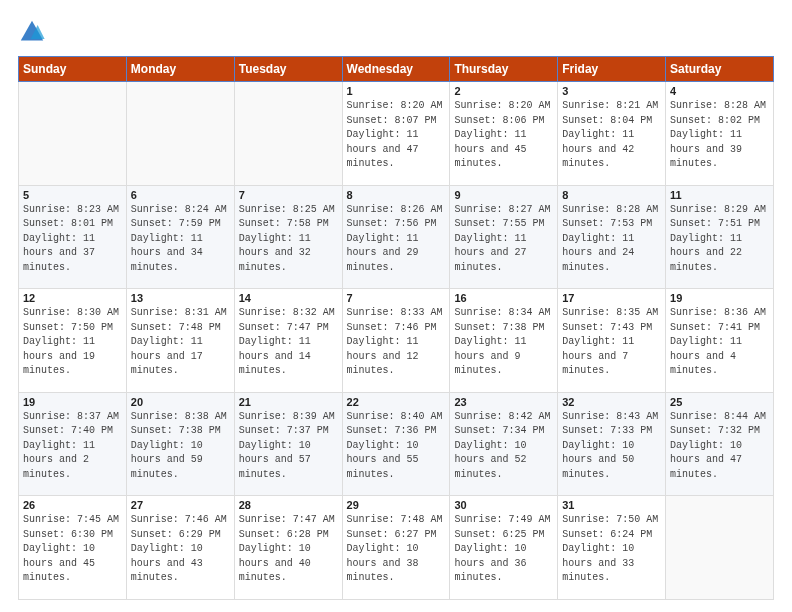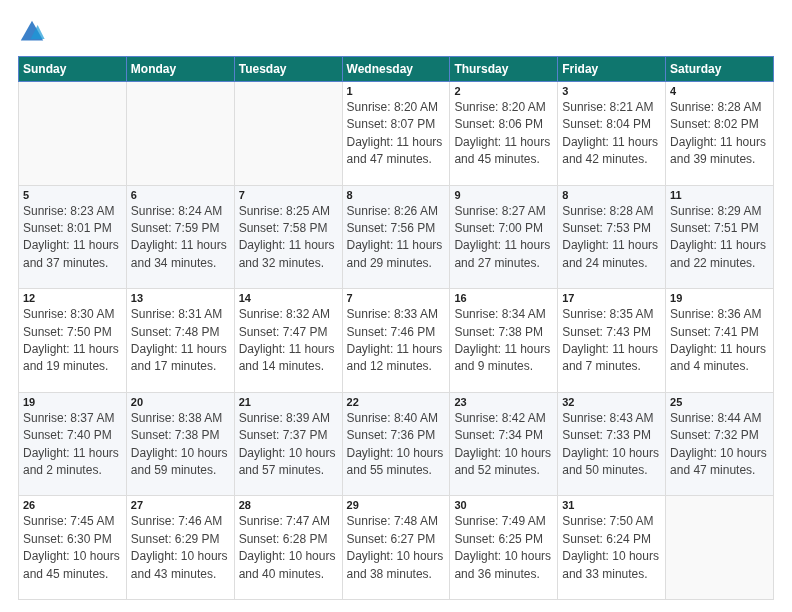--- a/index.html
+++ b/index.html
@@ -61,21 +61,21 @@
       color: #555;
     }
     .calendar {
       flex: 1;
       border: 1px solid #ccc;
       border-collapse: collapse;
       width: 100%;
       table-layout: fixed;
     }
     .calendar th {
-      background-color: #0f766e;
+      background-color: #c2410c;
       color: #fff;
       font-size: 12px;
       font-weight: bold;
       padding: 5px 4px;
       text-align: left;
       border: 1px solid #5580cc;
     }
     .calendar td {
       vertical-align: top;
       border: 1px solid #ddd;
@@ -94,23 +94,24 @@
       background: #fff;
     }
     .day-number {
       font-size: 11px;
       font-weight: bold;
       color: #222;
       display: block;
       margin-bottom: 2px;
     }
     .day-info {
-      font-size: 12px;
+      font-size: 10px;
       color: #444;
       line-height: 1.45;
+      font-family: Liberation Mono, monospace;
     }
   </style>
 </head>
 <body>
 
 <div class="page">
   <div class="header">
     <div class="logo">
       <svg class="logo-icon" viewBox="0 0 40 40">
         <polygon points="20,4 36,32 4,32" fill="#1a6bbf" opacity="0.85"></polygon>
@@ -198,21 +199,21 @@
           <td>
             <span class="day-number">8</span>
             <div class="day-info">Sunrise: 8:26 AM
 Sunset: 7:56 PM
 Daylight: 11 hours
 and 29 minutes.</div>
           </td>
           <td>
             <span class="day-number">9</span>
             <div class="day-info">Sunrise: 8:27 AM
-Sunset: 7:00 PM
+Sunset: 7:55 PM
 Daylight: 11 hours
 and 27 minutes.</div>
           </td>
           <td>
             <span class="day-number">8</span>
             <div class="day-info">Sunrise: 8:28 AM
 Sunset: 7:53 PM
 Daylight: 11 hours
 and 24 minutes.</div>
           </td>

